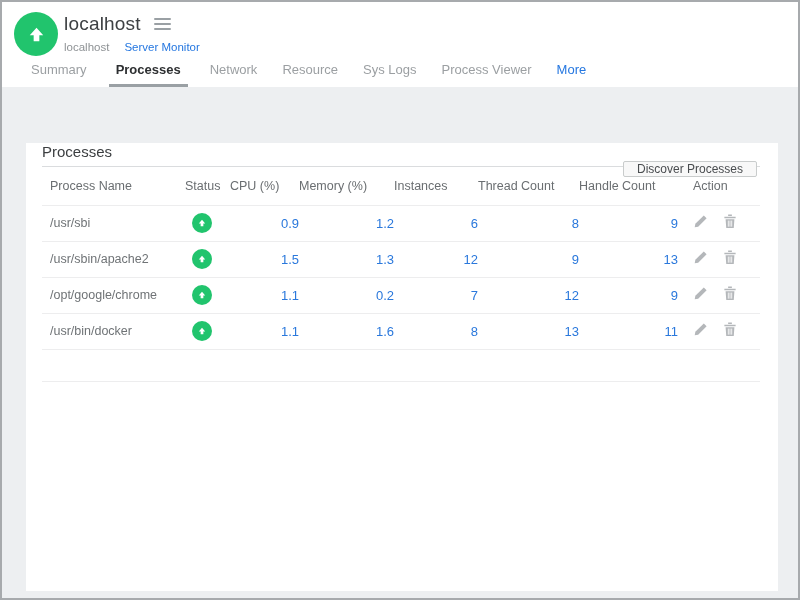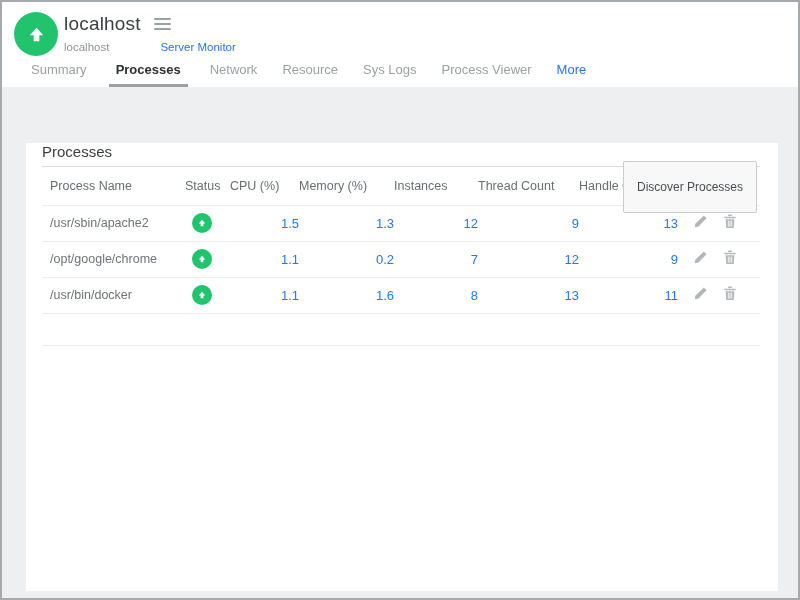--- a/index.html
+++ b/index.html
@@ -11,33 +11,33 @@
   
   .app-header { position:relative; height:85px; background:#fff; }
   .logo { position:absolute; left:12px; top:10px; width:44px; height:44px; border-radius:50%;
           background:#21c46d; display:flex; align-items:center; justify-content:center; }
   .title-row { position:absolute; left:62px; top:11px; display:flex; align-items:center; gap:11px; }
   .app-title { font-size:19px; color:#3d4043; font-weight:500; letter-spacing:.2px; }
   .menu-icon { display:flex; flex-direction:column; gap:3px; cursor:pointer; padding:2px; }
   .menu-icon i { display:block; width:17px; height:2px; background:#9aa0a4; border-radius:1px; }
   .subtitle-row { position:absolute; left:62px; top:39px; display:flex; gap:15px; font-size:11.5px; }
   .host-label { color:#8e9295; }
-  .monitor-link { color:#2577e0; cursor:pointer;margin-left:36px; }
+  .monitor-link { color:#2577e0; cursor:pointer; }
 
   .tabs { position:absolute; left:26px; bottom:0; display:flex; gap:19px; align-items:flex-end; }
   .tab { font-size:13px; color:#9b9fa2; padding:0 3px 10px; cursor:pointer; white-space:nowrap; }
   .tab.active { color:#2d2f31; font-weight:700; border-bottom:3px solid #9aa0a4; padding:0 7px 7px; }
   .tab.more { color:#2577e0; }
 
   
   .content { height:515px; background:#edeff1; padding-top:12px; }
   .card { position:relative; width:752px; height:448px; margin-left:24px; background:#fff; padding:0 18px 0 16px; }
 
   .discover-btn { position:absolute; top:18px; right:21px; font-family:inherit; font-size:12px; color:#4a4d50;
-                  background:#f8f8f8; border:1px solid #c9cccc; border-radius:2px; padding:18px 13px; cursor:pointer; }
+                  background:#f8f8f8; border:1px solid #c9cccc; border-radius:2px; padding:0 13px; cursor:pointer; }
 
   .section-title { margin-top:44px; font-size:15px; color:#3b3e40; padding-bottom:6px; border-bottom:1px solid #dadcde; }
 
   table { width:718px; border-collapse:collapse; table-layout:fixed; }
   thead th { height:38px; font-weight:400; color:#6a6e71; font-size:12.5px; border-bottom:1px solid #ededee;
              text-align:left; vertical-align:middle; }
   th.al { text-align:left; }
   th.name-h { padding-left:8px; }
   th.action-h { padding-left:15px; }
   tbody td { height:36px; border-bottom:1px solid #ededee; vertical-align:middle; }
@@ -107,20 +107,42 @@
             <th>CPU (%)</th>
             <th>Memory (%)</th>
             <th>Instances</th>
             <th>Thread Count</th>
             <th>Handle Count</th>
             <th class="al action-h">Action</th>
           </tr>
         </thead>
         <tbody>
           <tr>
+            <td class="name-cell">/usr/sbi</td>
+            <td class="status-cell"><span class="status-badge">
+                  <svg width="10" height="10" viewBox="0 0 20 20">
+                    <path d="M10 3.5 L16.4 10.8 H12.7 V16.5 H7.3 V10.8 H3.6 Z" fill="#fff"></path>
+                  </svg>
+                </span></td>
+            <td class="num">0.9</td>
+            <td class="num">1.2</td>
+            <td class="num">6</td>
+            <td class="num">8</td>
+            <td class="num">9</td>
+            <td class="action-cell">
+              <button class="icon-btn"><svg width="15" height="15" viewBox="0 0 16 16">
+                    <path d="M11.5 1.5 L14.5 4.5 L5.5 13.5 L1.8 14.2 L2.5 10.5 Z" fill="#b4b7ba"></path>
+                  </svg></button>
+              <button class="icon-btn"><svg width="14" height="15" viewBox="0 0 14 16">
+                    <path d="M1 3 H13 V4.5 H1 Z M5 0.5 H9 V2 H5 Z M2.3 5.5 H11.7 L11 15 H3 Z" fill="#b4b7ba"></path>
+                    <path d="M5.2 7 V13.5 M7 7 V13.5 M8.8 7 V13.5" stroke="#fff" stroke-width="0.9"></path>
+                  </svg></button>
+            </td>
+          </tr>
+          <tr>
             <td class="name-cell">/usr/sbin/apache2</td>
             <td class="status-cell"><span class="status-badge">
                   <svg width="10" height="10" viewBox="0 0 20 20">
                     <path d="M10 3.5 L16.4 10.8 H12.7 V16.5 H7.3 V10.8 H3.6 Z" fill="#fff"></path>
                   </svg>
                 </span></td>
             <td class="num">1.5</td>
             <td class="num">1.3</td>
             <td class="num">12</td>
             <td class="num">9</td>

